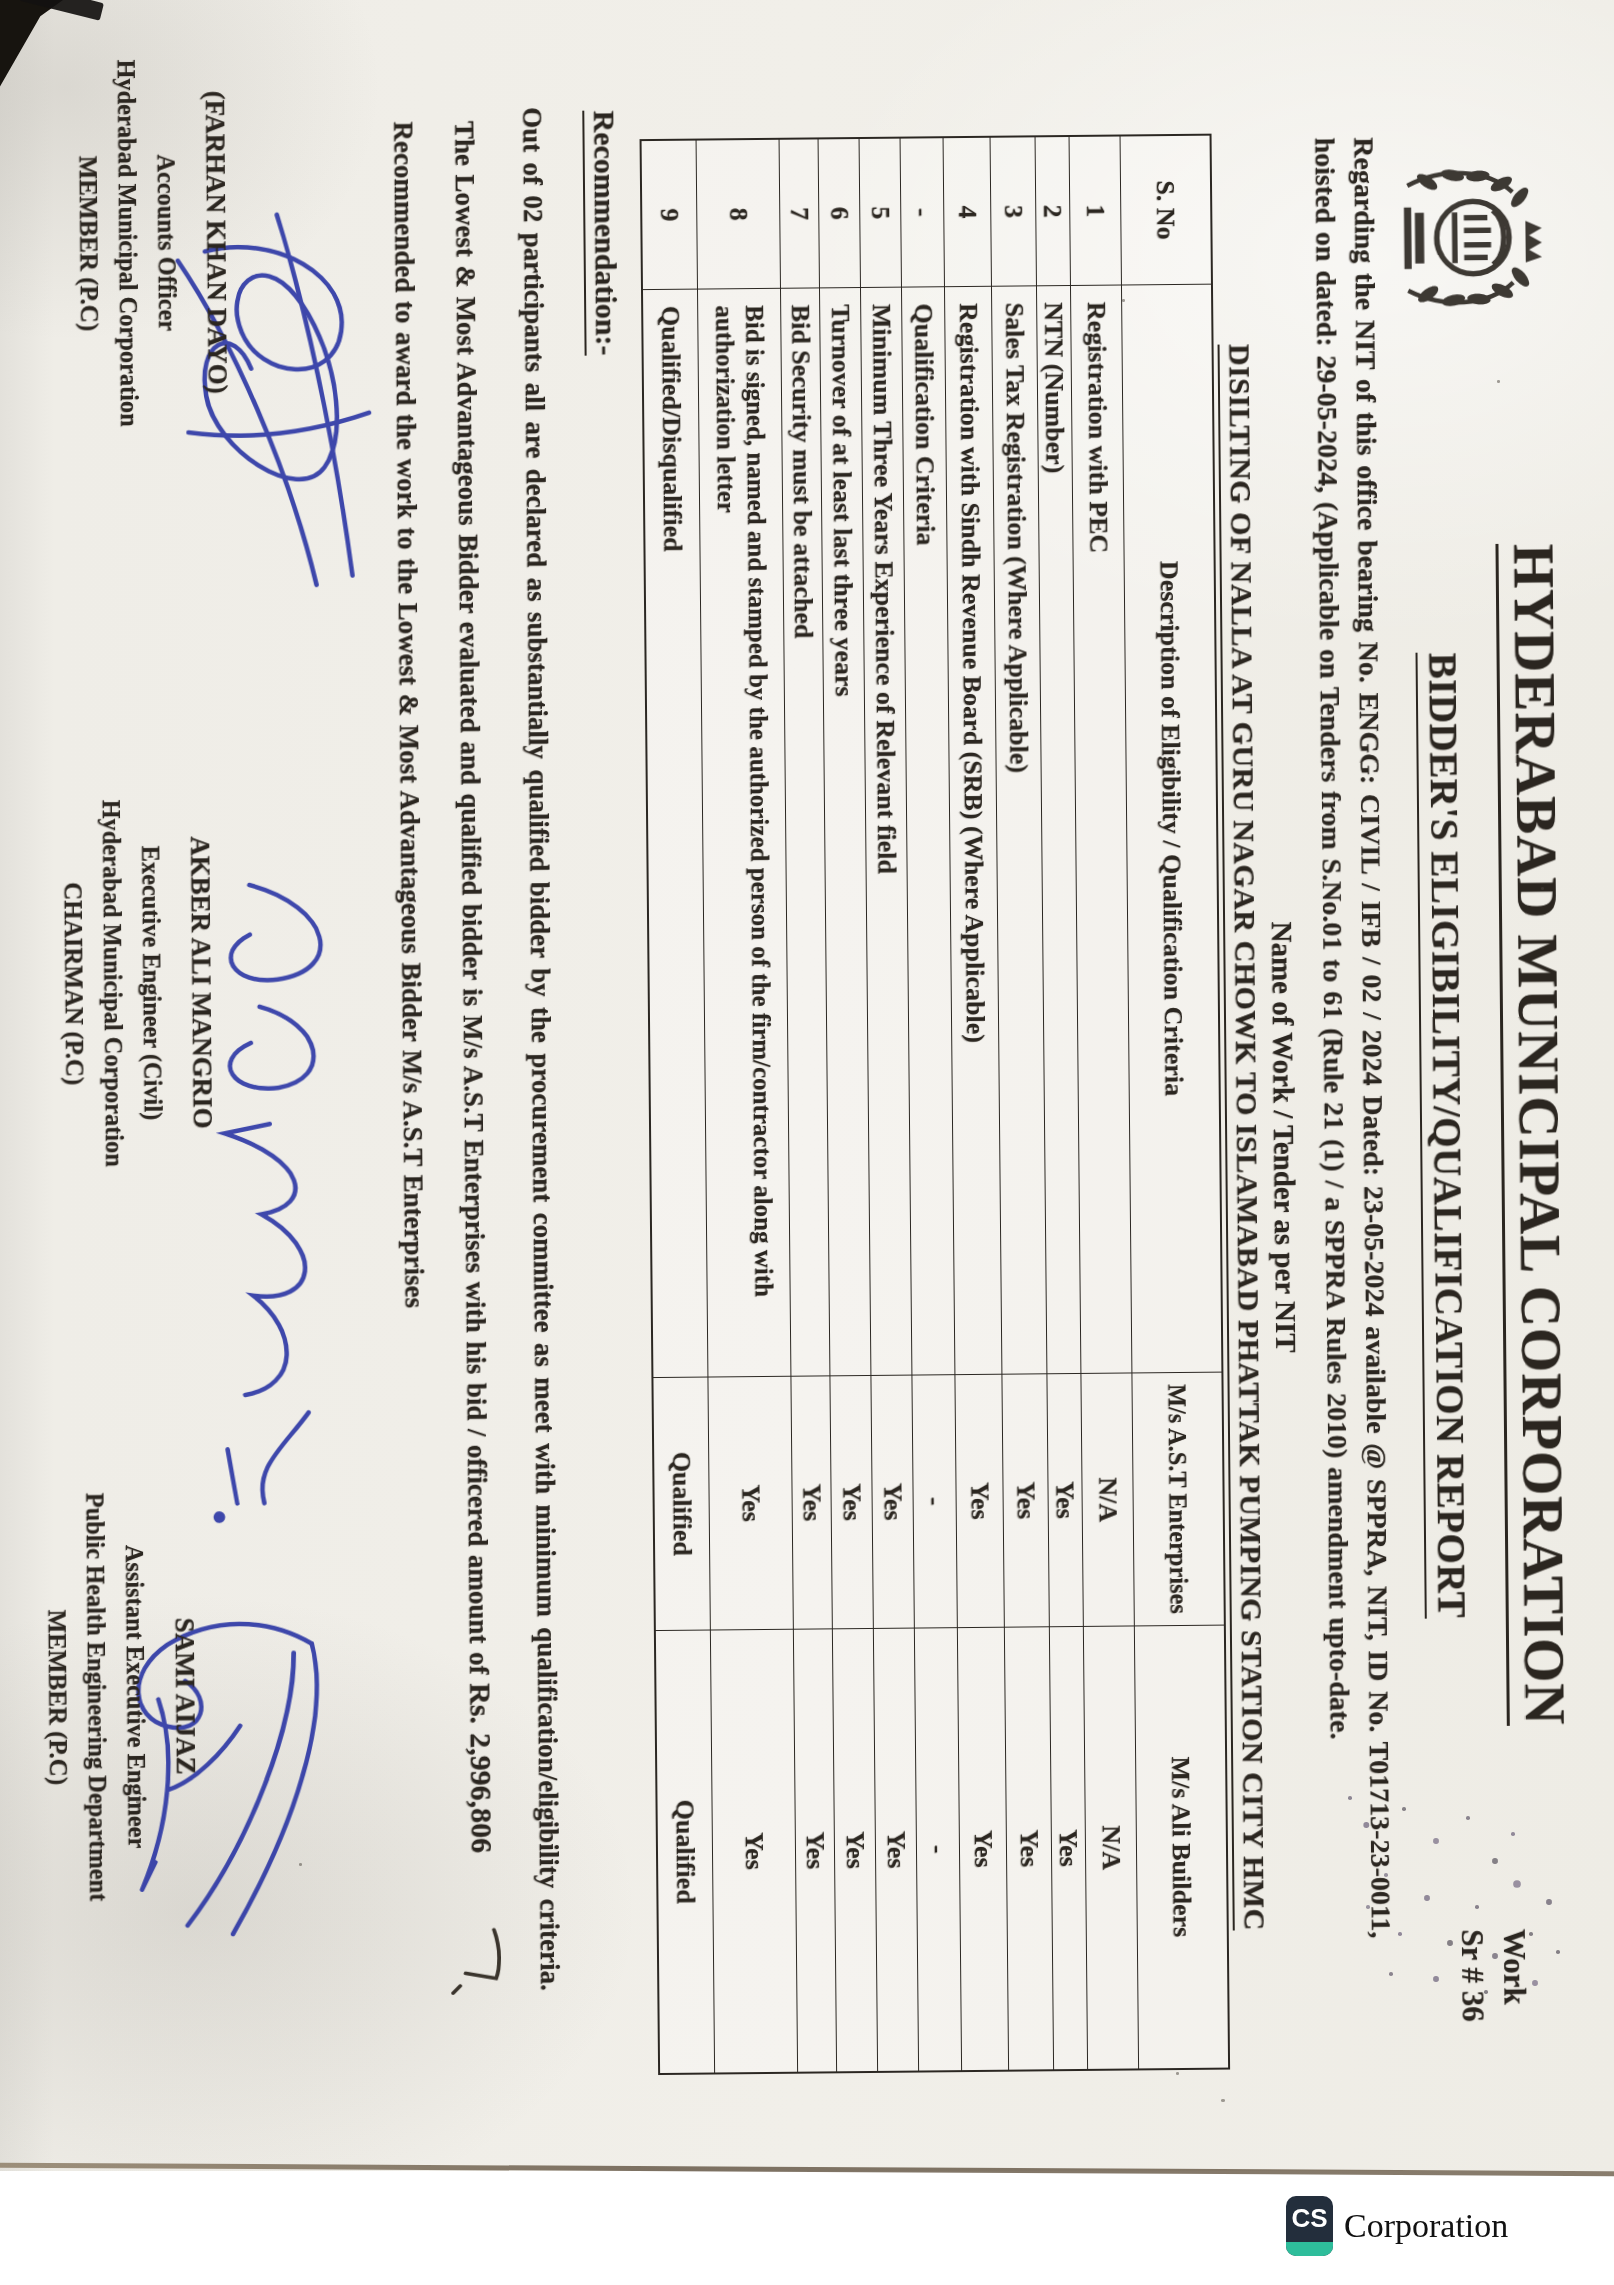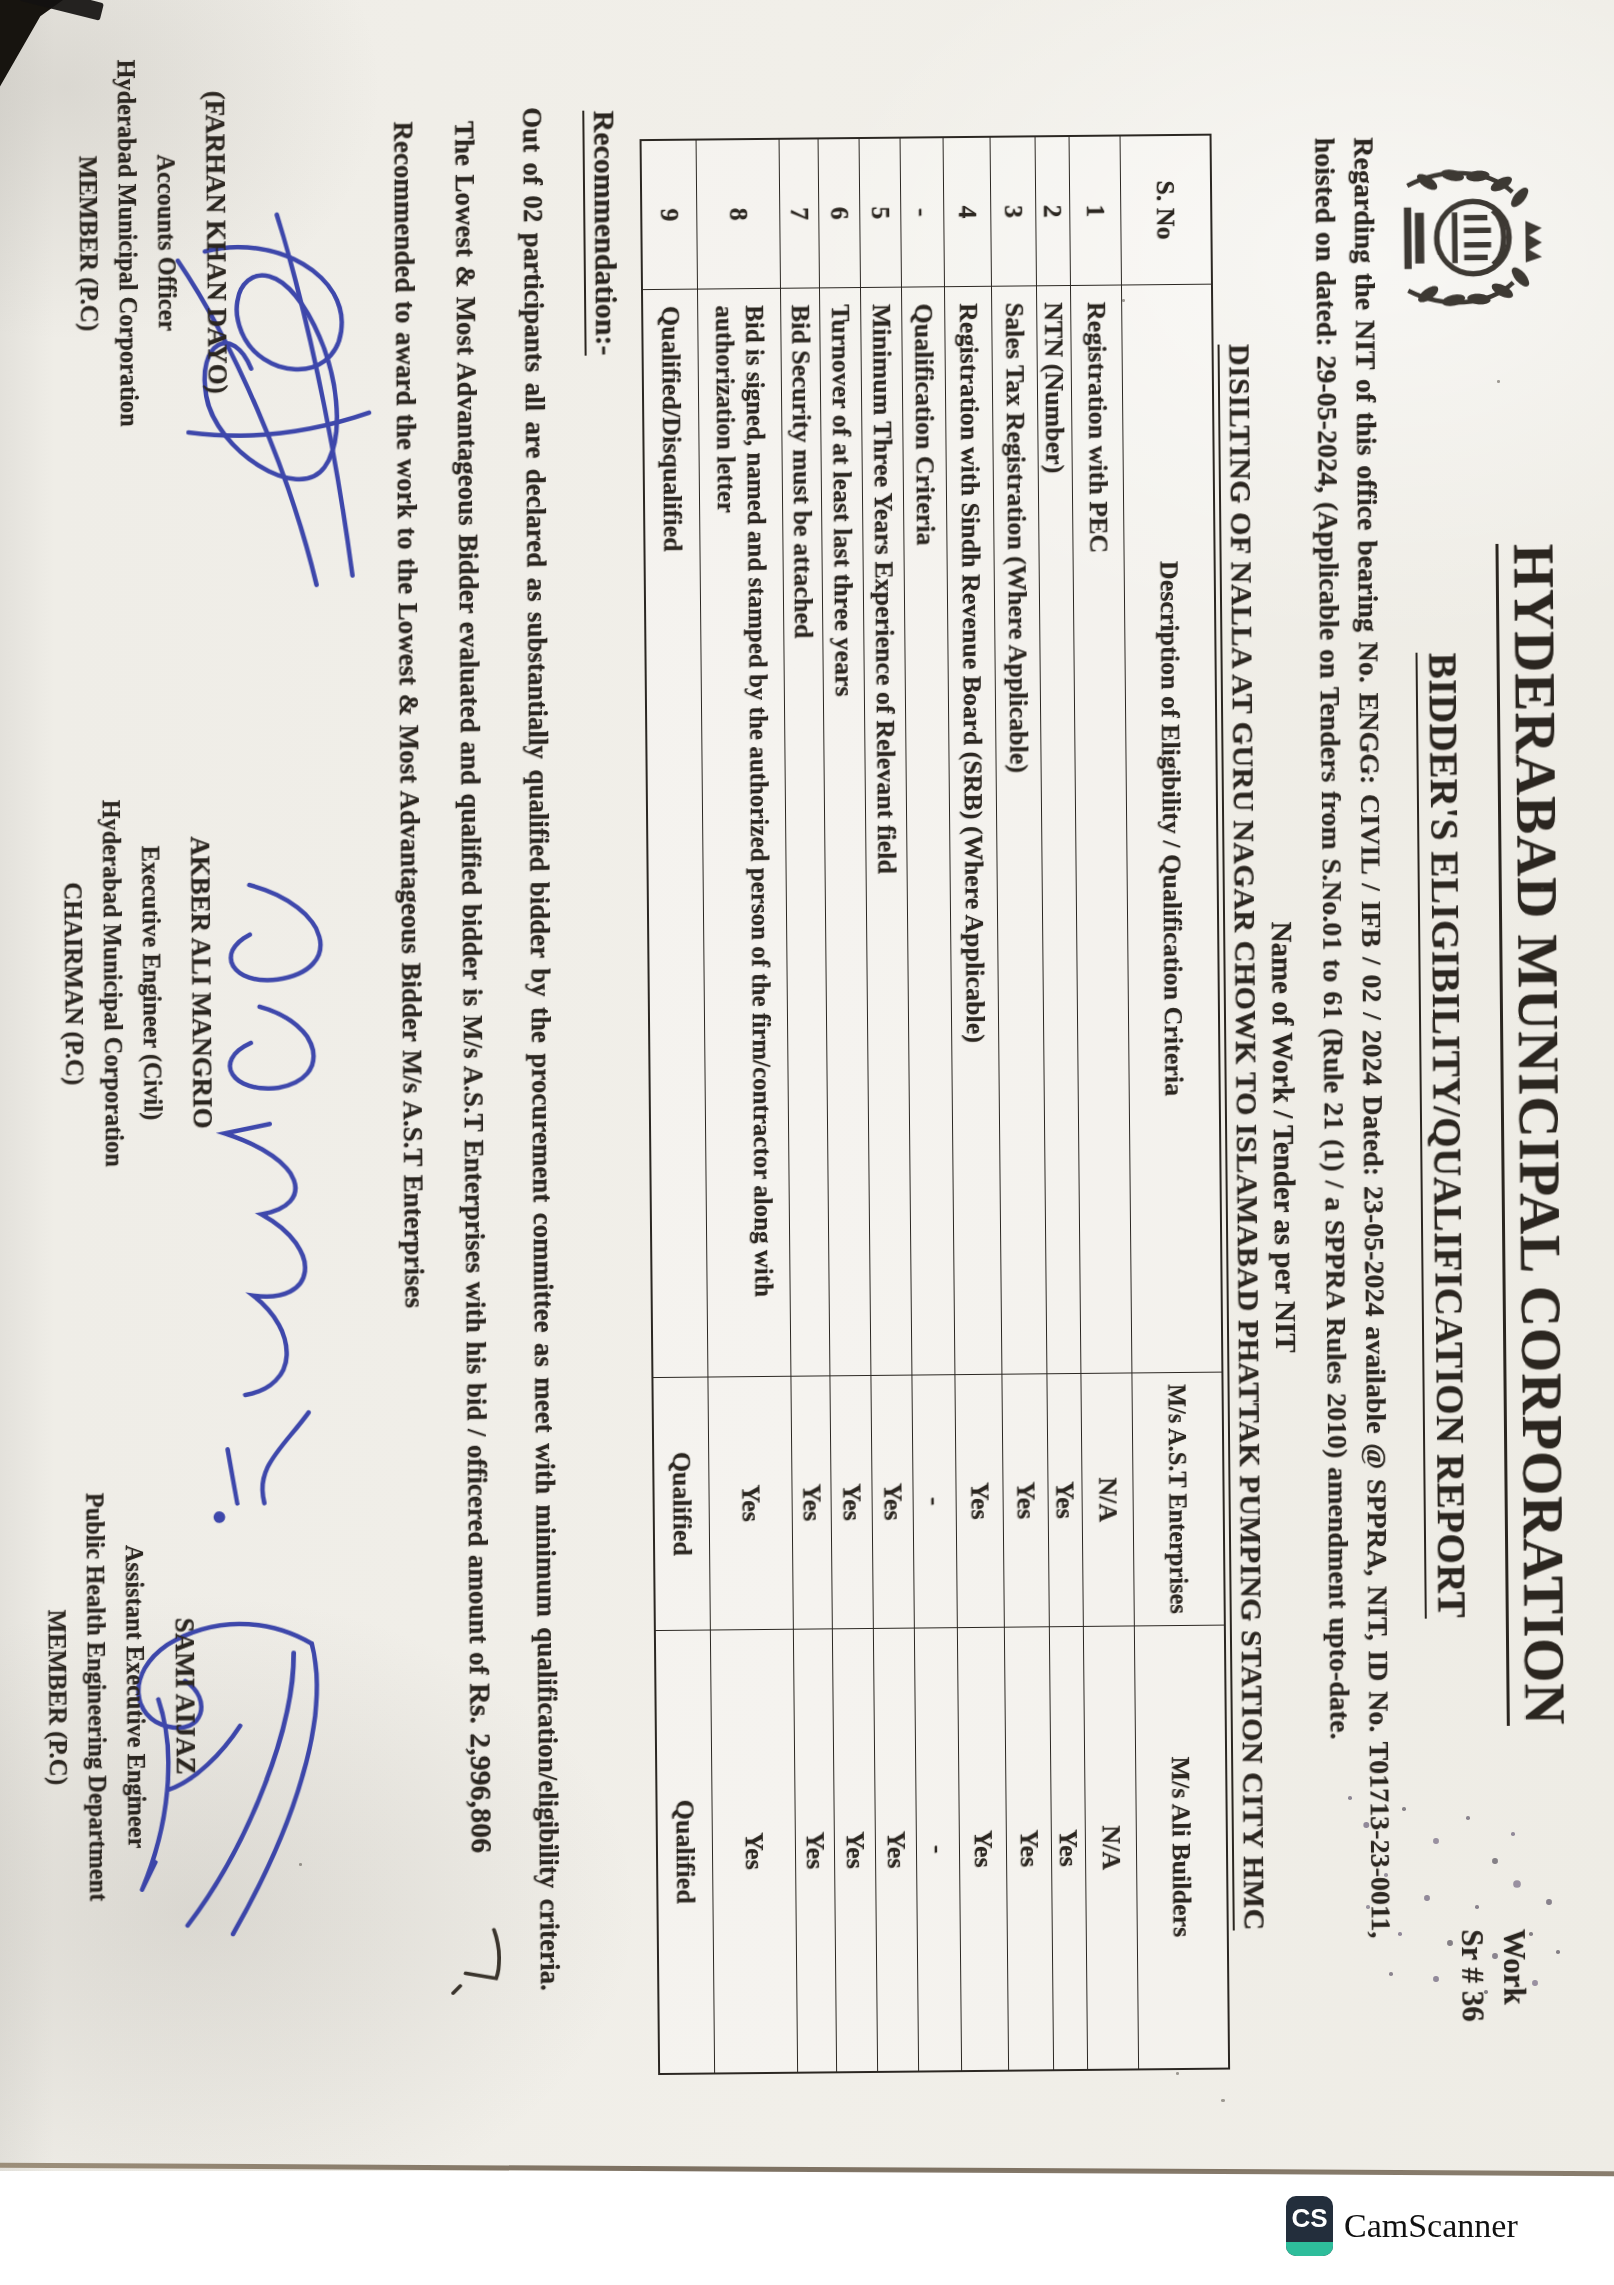--- a/index.html
+++ b/index.html
@@ -270,17 +270,17 @@
   <div class="dust" style="left:136px; top:1800px; width:4.5px; height:3.6px;"></div>
   <div class="dust" style="left:1176px; top:2072px;"></div>
   <div class="dust" style="left:1221px; top:2099px; width:3.6px;"></div>
   <div class="paper-edge"></div>
 
   <div class="cs-wrap">
     <div class="cs-badge">
       <div class="cs-txt">CS</div>
       <div class="cs-teal"></div>
     </div>
-    <div class="cs-label">CamScanner</div>
+    <div class="cs-label">Corporation</div>
   </div>
 
 </div>
 
 
 </body></html>

